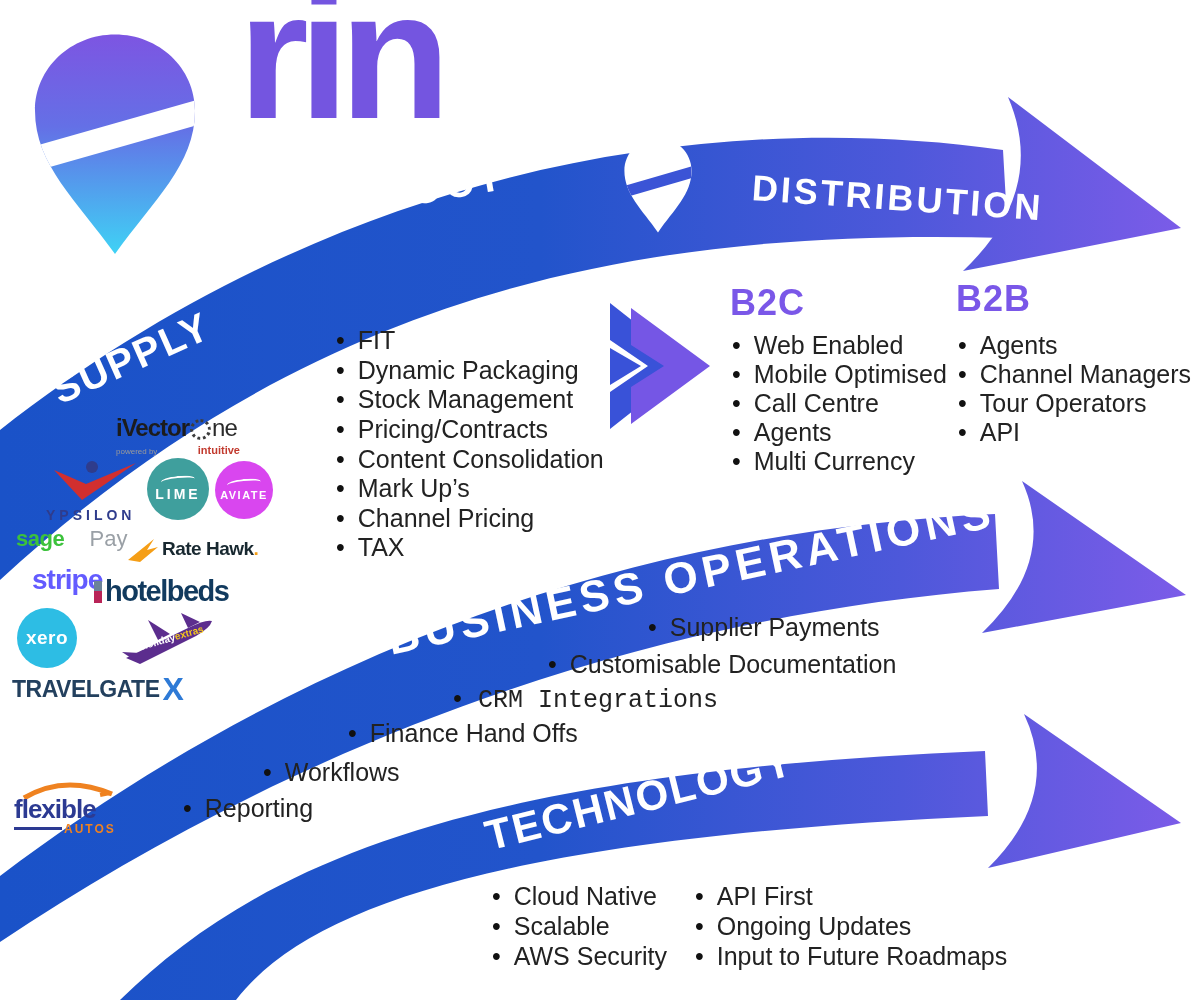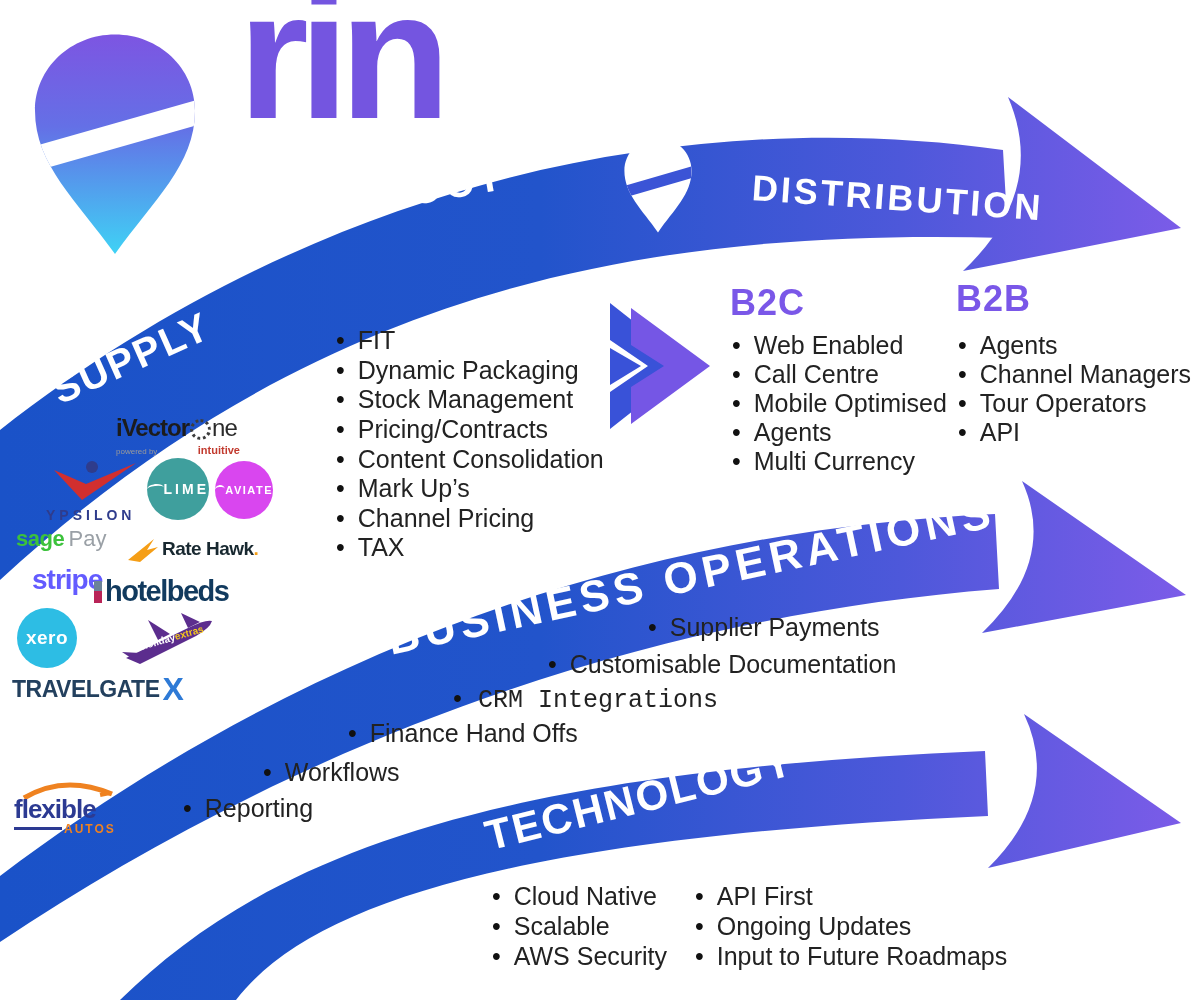--- a/index.html
+++ b/index.html
@@ -49,33 +49,33 @@
   .iv-main{font-size:24px;font-weight:700;color:#1c1c1c;letter-spacing:-1px;}
   .iv-ring{display:inline-block;width:15px;height:15px;border:3px dotted #3d3d3d;border-radius:50%;
     margin:0 1px;position:relative;top:1px;}
   .iv-ne{font-size:24px;font-weight:400;color:#2a2a2a;letter-spacing:-1px;}
   .iv-tag{text-align:right;margin-top:-2px;}
   .iv-tag .pw{font-size:8px;color:#9a9a9a;}
   .iv-tag .br{font-size:11px;color:#c23a2e;font-weight:700;padding-left:36px;}
 
   .yp-text{font-size:14px;font-weight:700;color:#2f3c8c;letter-spacing:4px;margin-top:1px;}
 
-  .circle-logo{border-radius:50%;display:flex;flex-direction:row;align-items:center;
+  .circle-logo{border-radius:50%;display:flex;flex-direction:column;align-items:center;
     justify-content:center;color:#fff;}
   .lime-circle{width:62px;height:62px;background:#3f9f9d;}
   .aviate-circle{width:58px;height:58px;background:#d946ef;}
   .lime-label{font-size:14px;font-weight:700;letter-spacing:3px;}
   .aviate-label{font-size:11px;font-weight:700;letter-spacing:1.5px;}
   .swoosh{display:block;width:34px;height:7px;border-top:2px solid #ffffff;border-radius:50%;
     transform:rotate(-6deg);margin-bottom:1px;}
   .xero-circle{width:60px;height:60px;background:#2dbde4;}
   .xero-label{font-size:19px;font-weight:700;letter-spacing:0.5px;}
 
   .sage-part{font-size:22px;font-weight:700;color:#3cc23c;letter-spacing:-0.5px;}
-  .pay-part{font-size:22px;font-weight:400;color:#9aa0a6;}
+  .pay-part{font-size:22px;font-weight:400;color:#9aa0a6;margin-left:21px;}
 
   .rh-row{display:flex;align-items:center;}
   .rh-text{font-size:19px;font-weight:800;color:#182830;letter-spacing:-0.5px;margin-left:4px;}
   .rh-dot{color:#f59e16;font-size:19px;font-weight:800;}
 
   .stripe-text{font-size:28px;font-weight:700;color:#635bff;letter-spacing:-1px;}
 
   .hb-row{display:flex;align-items:flex-end;}
   .hb-mark{width:8px;height:22px;margin-right:3px;display:flex;flex-direction:column;}
   .hb-mark .t{height:10px;background:#6b8299;}
@@ -174,22 +174,22 @@
       <li>Pricing/Contracts</li>
       <li>Content Consolidation</li>
       <li>Mark Up’s</li>
       <li>Channel Pricing</li>
       <li>TAX</li>
     </ul>
 
     <div class="channel-heading h-b2c">B2C</div>
     <ul class="plain-list b2c-list">
       <li>Web Enabled</li>
+      <li>Mobile Optimised</li>
       <li>Call Centre</li>
-      <li>Mobile Optimised</li>
       <li>Agents</li>
       <li>Multi Currency</li>
     </ul>
 
     <div class="channel-heading h-b2b">B2B</div>
     <ul class="plain-list b2b-list">
       <li>Agents</li>
       <li>Channel Managers</li>
       <li>Tour Operators</li>
       <li>API</li>

